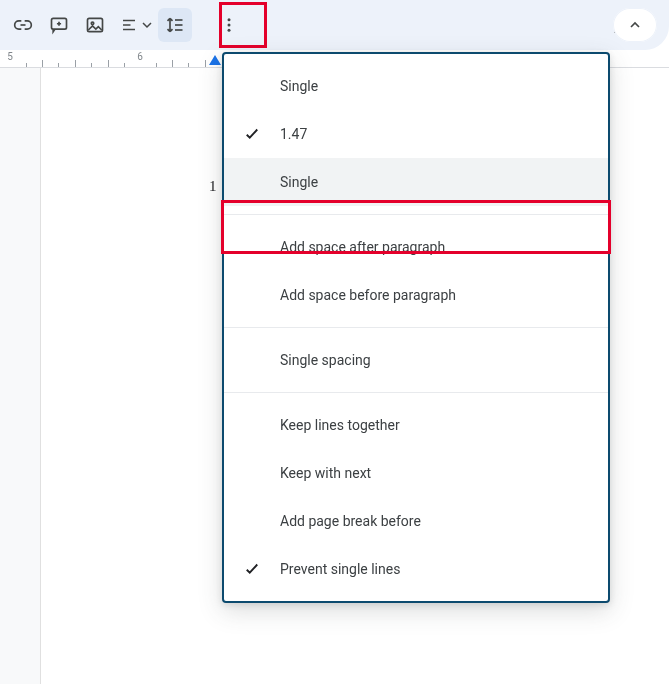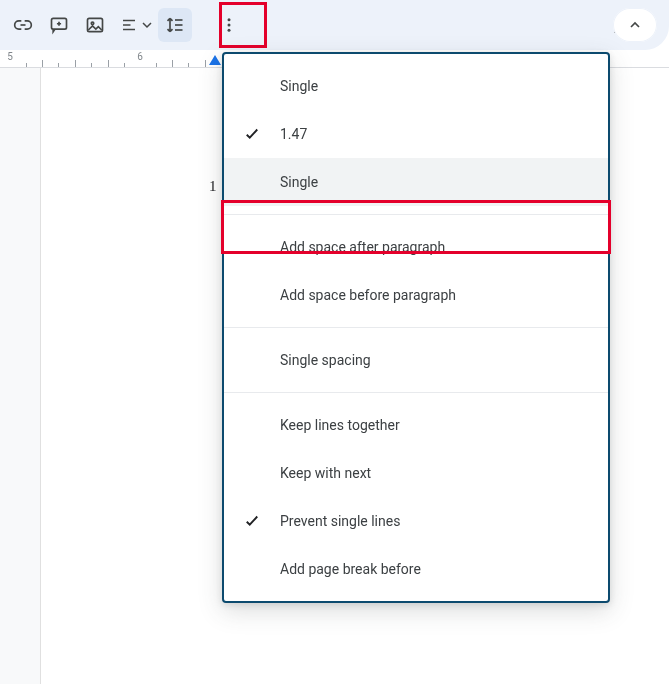--- a/index.html
+++ b/index.html
@@ -305,26 +305,26 @@
   <div class="sep"></div>
   <div class="item">
     <span class="check"></span>
     <span>Keep lines together</span>
   </div>
   <div class="item">
     <span class="check"></span>
     <span>Keep with next</span>
   </div>
   <div class="item">
+    <span class="check"></span>
+    <span>Add page break before</span>
+  </div>
+  <div class="item">
     <span class="check">
       <svg width="18" height="18" viewBox="0 0 24 24" fill="none" stroke="#202124" stroke-width="2.5">
           <path d="M5 13l4 4 10-11"></path>
         </svg>
     </span>
     <span>Prevent single lines</span>
   </div>
-  <div class="item">
-    <span class="check"></span>
-    <span>Add page break before</span>
-  </div>
 </div>
 
 <div class="highlight-box highlight-double"></div>
 
 </body></html>

